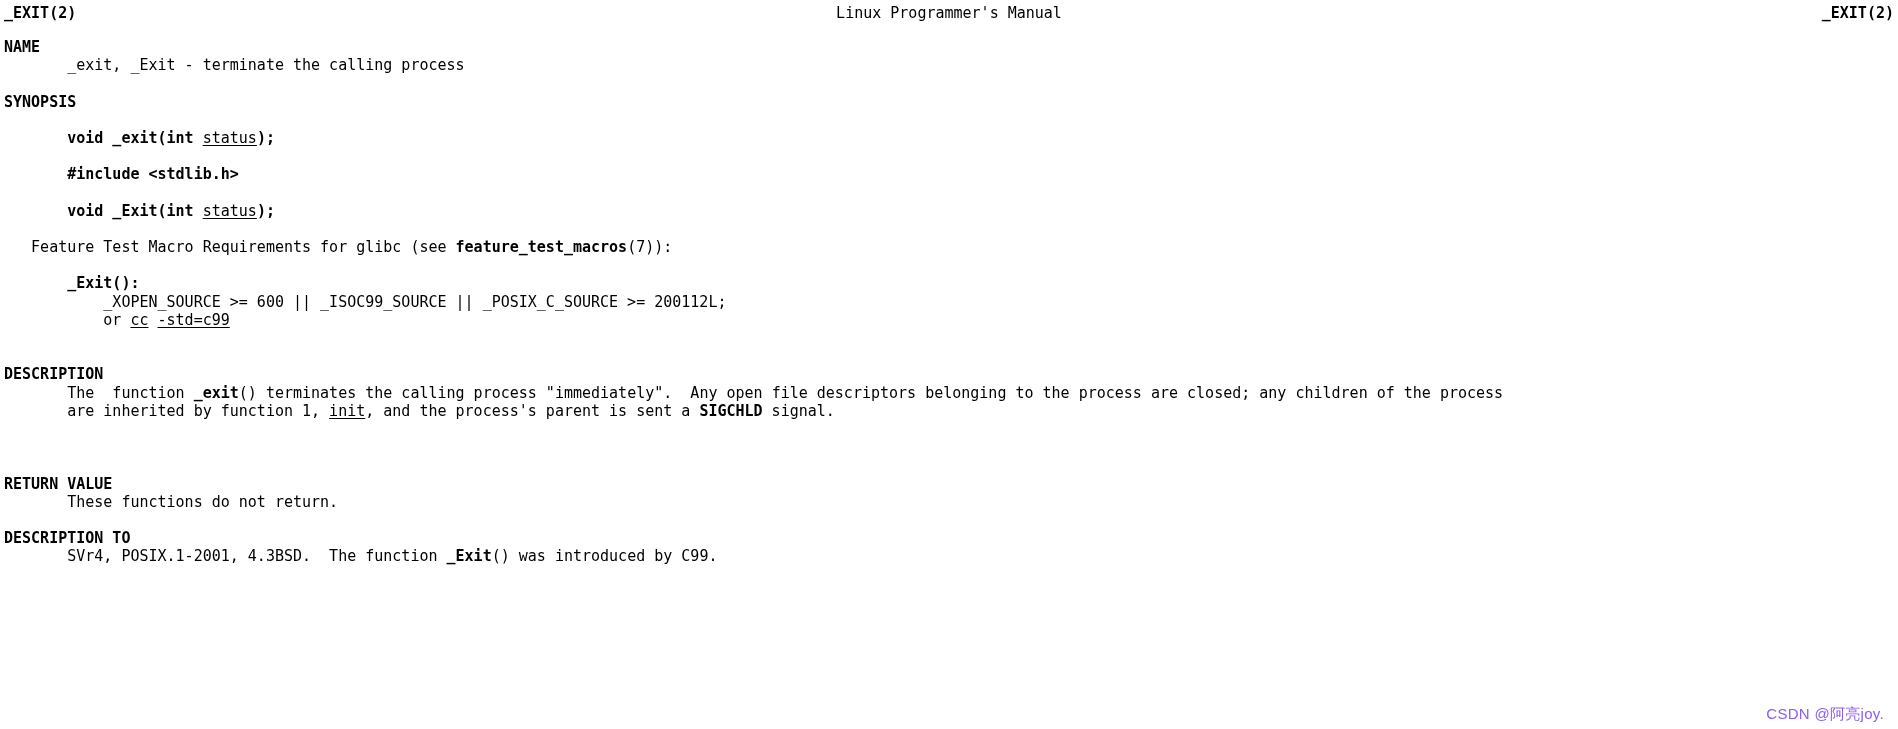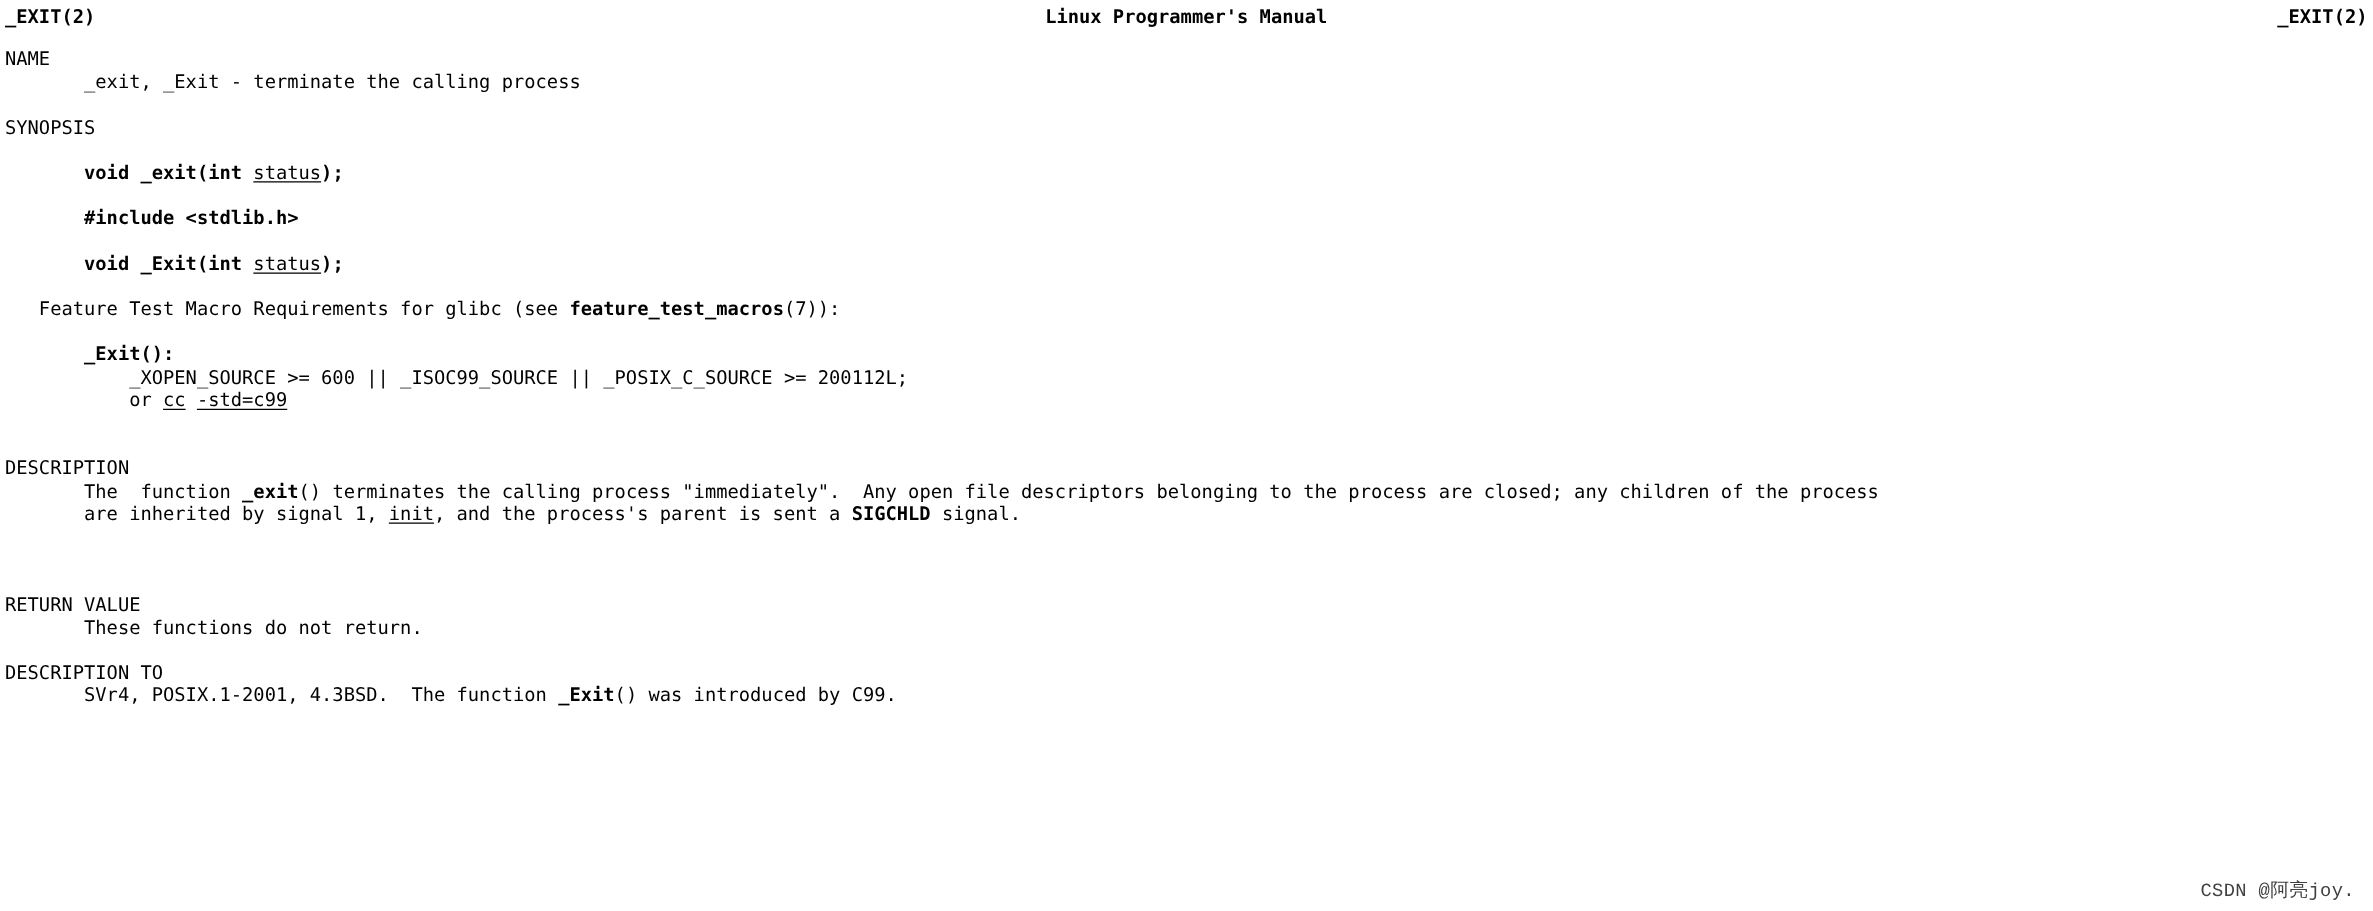--- a/index.html
+++ b/index.html
@@ -37,58 +37,58 @@
   .man-header .hdr-left {
     position: absolute;
     left: 4px;
     top: 4px;
   }
   .man-header .hdr-center {
     position: absolute;
     left: 50%;
     transform: translateX(-50%);
     top: 4px;
-    font-weight: 700;
+    font-weight: 400;
   }
   .man-header .hdr-right {
     position: absolute;
     right: 4px;
     top: 4px;
   }
   .body-block {
     padding-left: 4px;
     padding-top: 10px;
   }
   .line {
     white-space: pre;
     min-height: 18.2px;
     height: 18.2px;
   }
   .blank {
     white-space: pre;
     height: 18.2px;
   }
   .sect {
-    font-weight: 400;
+    font-weight: 700;
     white-space: pre;
     height: 18.2px;
   }
   b, .b {
     font-weight: 700;
   }
   u, .u {
     text-underline-offset: 2px;
   }
   .watermark {
     position: absolute;
     right: 14px;
     bottom: 6px;
-    font-family: Liberation Mono, monospace;
+    font-family: Liberation Sans, sans-serif;
     font-size: 15px;
-    color: #404040;
+    color: #8b5cf6;
     letter-spacing: 0.3px;
     white-space: pre;
     user-select: none;
   }
 </style>
 </head>
 <body>
 
 <div class="page">
 
@@ -115,21 +115,21 @@
     <div class="line"><span>   Feature Test Macro Requirements for glibc (see </span><b>feature_test_macros</b><span>(7)):</span></div>
     <div class="blank"> </div>
     <div class="line"><b>       _Exit():</b></div>
     <div class="line">           _XOPEN_SOURCE &gt;= 600 || _ISOC99_SOURCE || _POSIX_C_SOURCE &gt;= 200112L;</div>
     <div class="line"><span>           or </span><u>cc</u><span> </span><u>-std=c99</u></div>
     <div class="blank"> </div>
     <div class="blank"> </div>
 
     <div class="sect">DESCRIPTION</div>
     <div class="line"><span>       The  function </span><b>_exit</b><span>() terminates the calling process "immediately".  Any open file descriptors belonging to the process are closed; any children of the process</span></div>
-    <div class="line"><span>       are inherited by signal 1, </span><u>init</u><span>, and the process's parent is sent a </span><b>SIGCHLD</b><span> signal.</span></div>
+    <div class="line"><span>       are inherited by function 1, </span><u>init</u><span>, and the process's parent is sent a </span><b>SIGCHLD</b><span> signal.</span></div>
     <div class="blank"> </div>
     <div class="blank"> </div>
     <div class="blank"> </div>
 
     <div class="sect">RETURN VALUE</div>
     <div class="line">       These functions do not return.</div>
     <div class="blank"> </div>
 
     <div class="sect">DESCRIPTION TO</div>
     <div class="line"><span>       SVr4, POSIX.1-2001, 4.3BSD.  The function </span><b>_Exit</b><span>() was introduced by C99.</span></div>

